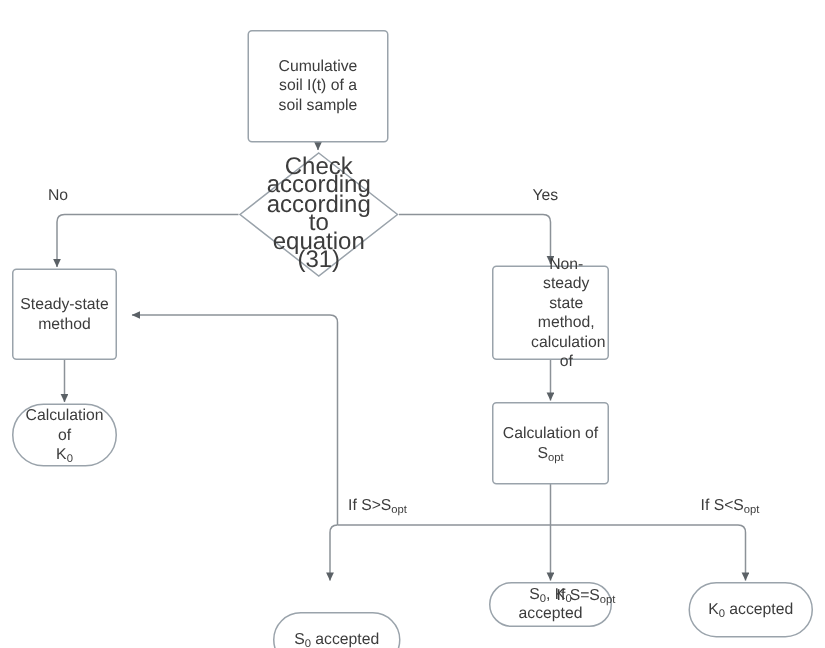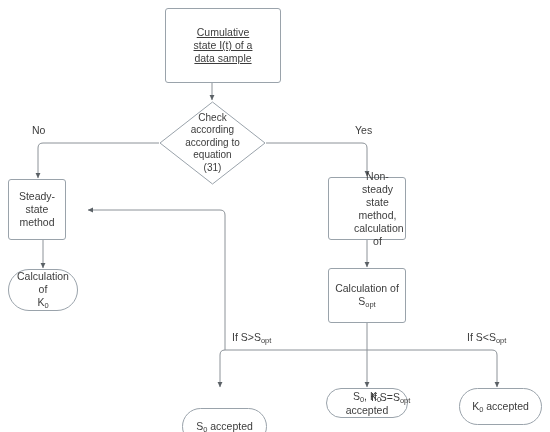--- a/index.html
+++ b/index.html
@@ -46,21 +46,21 @@
     align-items: center;
     justify-content: center;
   }
   .diamond-wrap svg.shape {
     position: absolute;
     left: 0; top: 0;
   }
   .diamond-wrap .dtext {
     position: relative;
     z-index: 2;
-    font-size: 10px;
+    font-size: 16px;
     line-height: 12.5px;
     color: #3c3c3c;
     text-align: center;
     width: 86px;
   }
   .edge-label {
     position: absolute;
     font-size: 10.5px;
     color: #3c3c3c;
     white-space: nowrap;
@@ -100,42 +100,42 @@
 
     <path d="M225,350 L225,215 Q225,210 220,210 L88,210" stroke="#8c9298" stroke-width="1" fill="none" marker-end="url(#arrow)"></path>
 
     <path d="M225,350 Q220,350 220,355 L220,364 Q220,369 220,374 L220,387" stroke="#8c9298" stroke-width="1" fill="none" marker-end="url(#arrow)"></path>
 
     <path d="M367,350 L367,387" stroke="#8c9298" stroke-width="1" fill="none" marker-end="url(#arrow)"></path>
 
     <path d="M492,350 Q497,350 497,355 L497,387" stroke="#8c9298" stroke-width="1" fill="none" marker-end="url(#arrow)"></path>
   </svg>
 
-  <div class="node rect" style="left:165px; top:8px; width:116px; height:75px;text-decoration:underline;">
+  <div class="node rect" style="left:165px; top:20px; width:94px; height:75px;">
     <div class="inner">
       <div><span>Cumulative</span></div>
-      <div><span>state I(t) of a</span></div>
-      <div><span>data sample</span></div>
+      <div><span>soil I(t) of a</span></div>
+      <div><span>soil sample</span></div>
     </div>
   </div>
 
   <div class="diamond-wrap" style="left:159px; top:101px; width:107px; height:84px;">
     <svg class="shape" width="107" height="84" viewBox="0 0 107 84" xmlns="http://www.w3.org/2000/svg">
       <polygon points="53.5,1 106,42 53.5,83 1,42" fill="#ffffff" stroke="#9aa3ab" stroke-width="1"></polygon>
     </svg>
     <div class="dtext">
       <div><span>Check</span></div>
       <div><span>according</span></div>
       <div><span>according to</span></div>
       <div><span>equation</span></div>
       <div><span>(31)</span></div>
     </div>
   </div>
 
-  <div class="node rect" style="left:8px; top:179px; width:58px; height:61px;">
+  <div class="node rect" style="left:8px; top:179px; width:70px; height:61px;">
     <div class="inner">
       <div><span>Steady-state</span></div>
       <div><span>method</span></div>
     </div>
   </div>
 
   <div class="node stadium" style="left:8px; top:269px; width:70px; height:42px;">
     <div class="inner">
       <div><span>Calculation of</span></div>
       <div>K<sub>0</sub></div>

